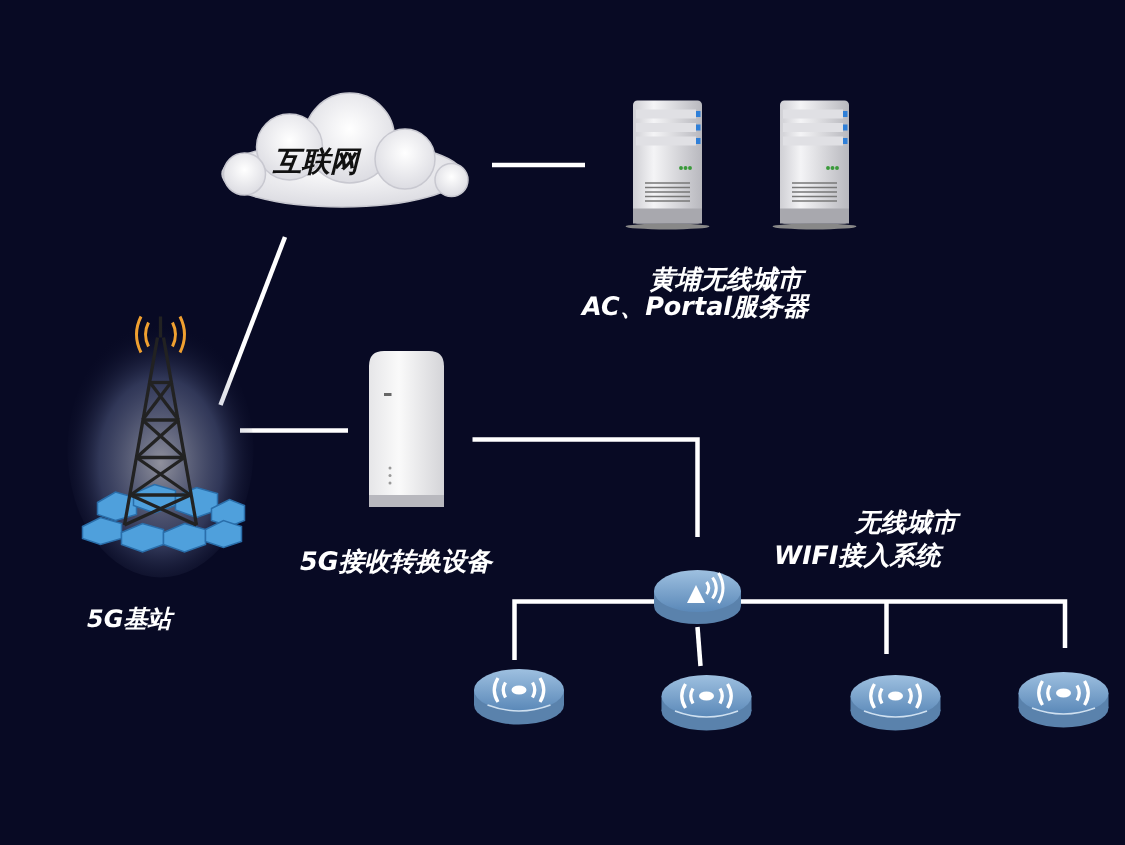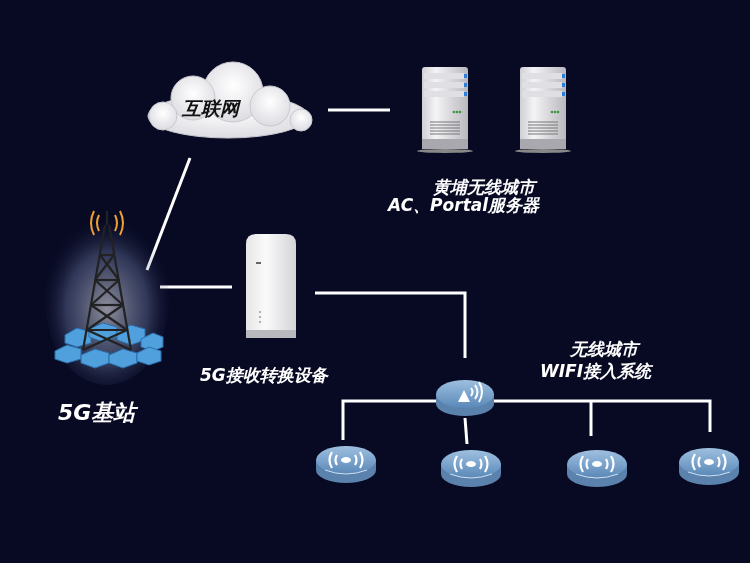--- a/index.html
+++ b/index.html
@@ -145,21 +145,21 @@
     </g>
 
     <g stroke="#f0a030" stroke-width="2" fill="none">
       <path d="M54 10 Q50 18 54 26"></path>
         <path d="M49 6 Q43 18 49 30"></path>
       <path d="M70 10 Q74 18 70 26"></path>
         <path d="M75 6 Q81 18 75 30"></path>
     </g>
   </svg>
 </div>
-<div class="label" style="left:58px;top:402px;width:80px;font-size:22px;">5G基站</div>
+<div class="label" style="left:58px;top:402px;width:80px;font-size:16px;">5G基站</div>
 
 <div class="abs" style="left:240px;top:232px;width:62px;height:110px;">
   <svg width="62" height="110" style="left:0;top:0">
     <defs>
       <linearGradient id="cpeg" x1="0" x2="1">
         <stop offset="0%" stop-color="#e6e6e8"></stop>
           <stop offset="40%" stop-color="#fafafa"></stop>
           <stop offset="100%" stop-color="#d4d4d8"></stop>
       </linearGradient>
     </defs>
@@ -186,21 +186,21 @@
     <ellipse cx="31" cy="22" rx="29" ry="14" fill="url(#apg)"></ellipse>
     <polygon points="24,30 30,18 36,30" fill="#fff"></polygon>
     <g stroke="#fff" stroke-width="2" fill="none">
       <path d="M37 16 Q40 20 37 24"></path>
         <path d="M41 13 Q46 20 41 27"></path>
         <path d="M45 10 Q51 20 45 30"></path>
     </g>
   </svg>
 </div>
 <div class="label" style="left:570px;top:338px;width:110px;">无线城市</div>
-<div class="label" style="left:540px;top:360px;width:120px;">WIFI接入系统</div>
+<div class="label" style="left:516px;top:360px;width:120px;">WIFI接入系统</div>
 
 <div id="ap-container">
     <div class="abs" style="left: 315px; top: 440px; width: 62px; height: 46px;">
       <svg width="62" height="46" style="left:0;top:0">
         <ellipse cx="31" cy="30" rx="30" ry="13" fill="#5a82ac"></ellipse>
         <rect x="1" y="20" width="60" height="10" fill="#5a82ac"></rect>
         <ellipse cx="31" cy="20" rx="30" ry="14" fill="url(#apg)"></ellipse>
         <path d="M10 30 Q31 38 52 30" stroke="#cfe0f0" stroke-width="1" fill="none"></path>
         <ellipse cx="31" cy="20" rx="5" ry="3" fill="#fff"></ellipse>
         <g stroke="#fff" stroke-width="2.2" fill="none">

